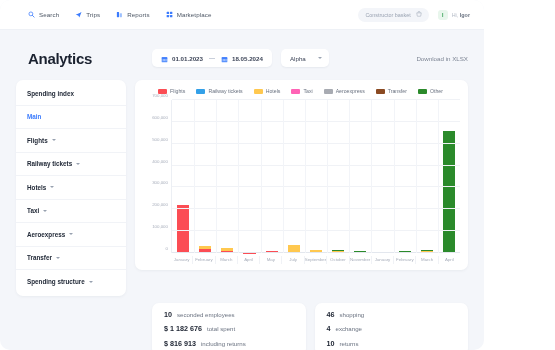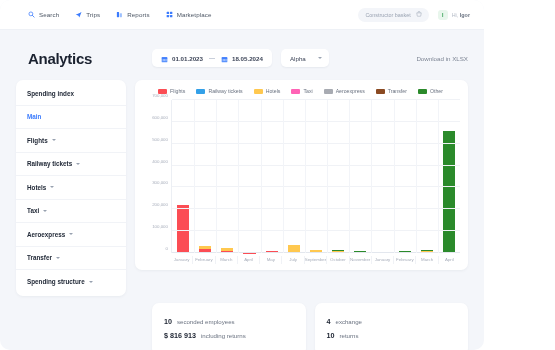--- a/index.html
+++ b/index.html
@@ -452,26 +452,34 @@
     </div>
   </div>
 
   <div class="stats-row">
     <div class="stat-card" id="statsLeft">
         <div class="stat-line">
           <span class="stat-val">10</span>
           <span class="stat-lbl">seconded employees</span>
         </div>
         <div class="stat-line">
+          <span class="stat-val">$ 1 182 676</span>
+          <span class="stat-lbl">total spent</span>
+        </div>
+        <div class="stat-line">
           <span class="stat-val">$ 816 913</span>
           <span class="stat-lbl">including returns</span>
         </div>
       </div>
     <div class="stat-card" id="statsRight">
         <div class="stat-line">
+          <span class="stat-val">46</span>
+          <span class="stat-lbl">shopping</span>
+        </div>
+        <div class="stat-line">
           <span class="stat-val">4</span>
           <span class="stat-lbl">exchange</span>
         </div>
         <div class="stat-line">
           <span class="stat-val">10</span>
           <span class="stat-lbl">returns</span>
         </div>
       </div>
   </div>
 

